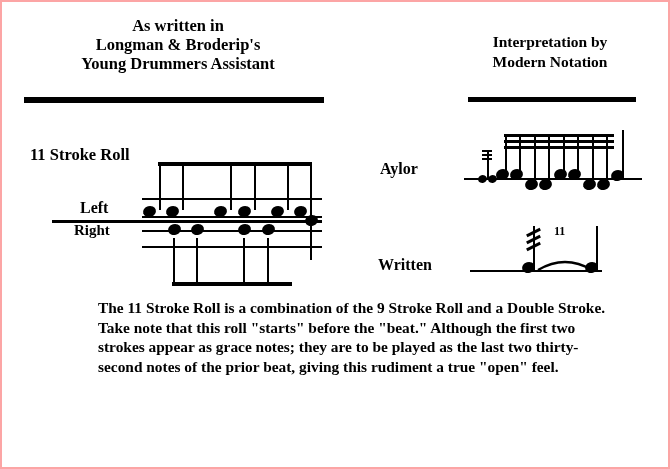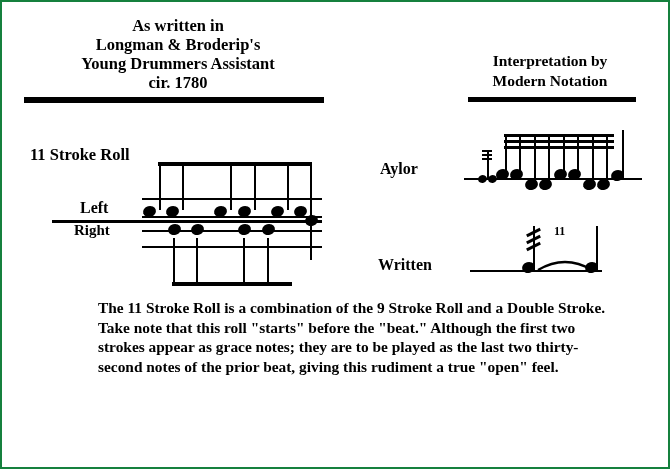--- a/index.html
+++ b/index.html
@@ -6,21 +6,21 @@
   html, body {
     margin: 0;
     padding: 0;
     background: #ffffff;
   }
   #page {
     position: relative;
     width: 670px;
     height: 469px;
     background: #ffffff;
-    border: 2px solid #15803d;
+    border: 2px solid #fca5a5;
     box-sizing: border-box;
     overflow: hidden;
     font-family: "Liberation Serif", "DejaVu Serif", serif;
     color: #000000;
   }
 
   
   .hdr {
     position: absolute;
     text-align: center;
@@ -33,21 +33,20 @@
     width: 296px;
     font-size: 16.5px;
     line-height: 19px;
   }
   #hdr-right {
     left: 452px;
     top: 30px;
     width: 192px;
     font-size: 15.5px;
     line-height: 19.5px;
-    margin-top: 19px;
   }
   .hdr-rule {
     position: absolute;
     background: #000;
   }
   #rule-left  { left: 22px;  top: 95px; width: 300px; height: 6px; }
   #rule-right { left: 466px; top: 95px; width: 168px; height: 5px; }
 
   
   .label {
@@ -108,21 +107,20 @@
 </style>
 </head>
 <body>
 
 <div id="page">
 
   <div id="hdr-left" class="hdr">
     <div>As written in</div>
     <div>Longman &amp; Broderip's</div>
     <div>Young Drummers Assistant</div>
-    <div>cir. 1780</div>
   </div>
   <div id="rule-left" class="hdr-rule"></div>
 
   <div id="hdr-right" class="hdr">
     <div>Interpretation by</div>
     <div>Modern Notation</div>
   </div>
   <div id="rule-right" class="hdr-rule"></div>
 
   <div id="roll-title" class="label">11 Stroke Roll</div>

